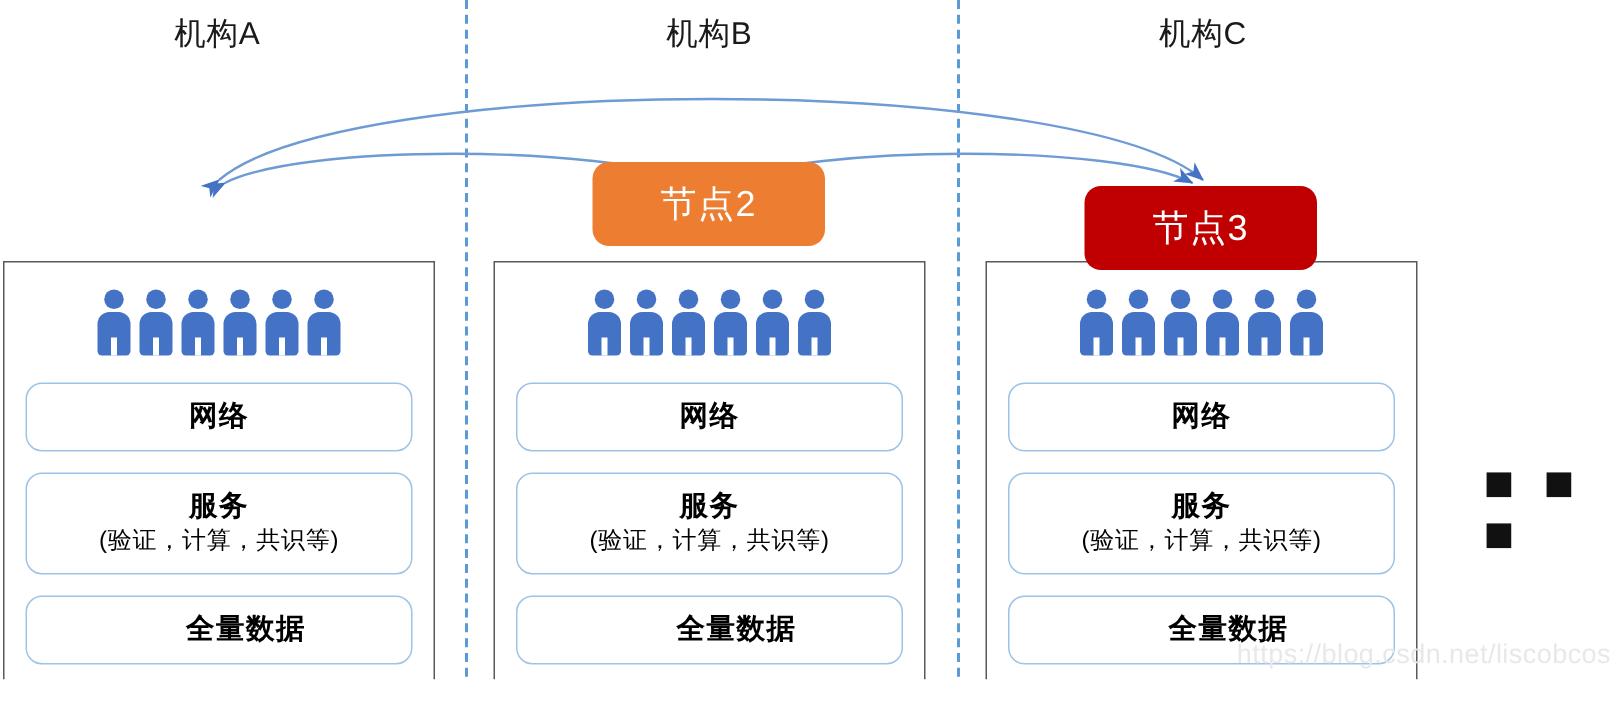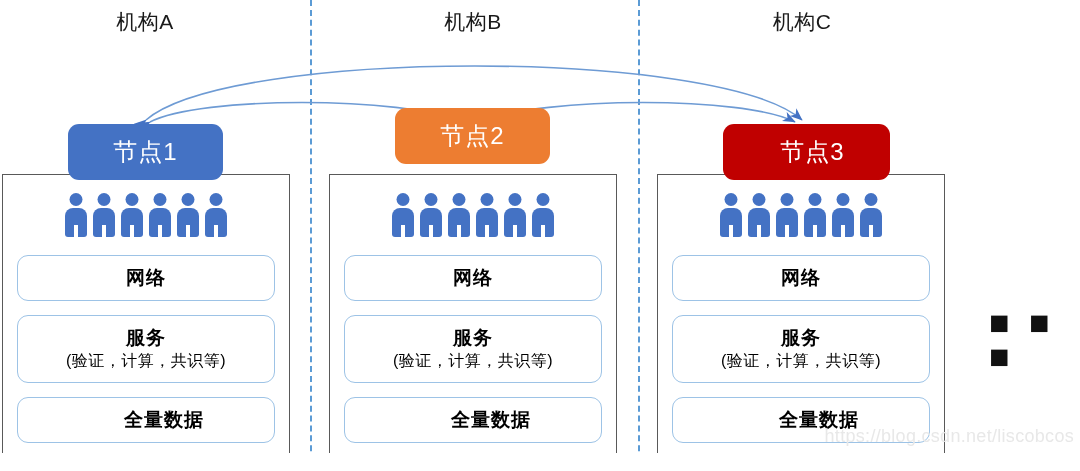--- a/index.html
+++ b/index.html
@@ -64,21 +64,21 @@
     align-items: center;
     justify-content: center;
     color: #ffffff;
     font-size: 24px;
     font-weight: 400;
     letter-spacing: 1px;
     z-index: 6;
   }
   .node-pill.n1 { left: 68px;  top: 124px; background: #4472C4; }
   .node-pill.n2 { left: 395px; top: 108px; background: #ED7D31; }
-  .node-pill.n3 { left: 723px; top: 124px; background: #C00000; padding-left: 12px; }
+  .node-pill.n3 { left: 723px; top: 124px; background: #C00000; }
 
   
   .org-box {
     position: absolute;
     top: 174px;
     width: 288px;
     height: 291px;
     border: 1.5px solid #595959;
     background: #ffffff;
     box-sizing: border-box;
@@ -211,23 +211,20 @@
       </marker>
     </defs>
 
     <path d="M150,122 C200,96 400,96 466,122" fill="none" stroke="#6E9BD4" stroke-width="1.6" marker-start="url(#ah)" marker-end="url(#ah)"></path>
 
     <path d="M478,122 C545,96 745,96 795,122" fill="none" stroke="#6E9BD4" stroke-width="1.6" marker-start="url(#ah)" marker-end="url(#ah)"></path>
 
     <path d="M146,120 C230,48 720,48 802,120" fill="none" stroke="#6E9BD4" stroke-width="1.6" marker-start="url(#ah)" marker-end="url(#ah)"></path>
   </svg>
 
-  <div class="node-pill n1">
-    <span>节点1</span>
-  </div>
   <div class="node-pill n2">
     <span>节点2</span>
   </div>
   <div class="node-pill n3">
     <span>节点3</span>
   </div>
 
   <div class="org-box b1">
     <div class="people-row">
       <div class="person">

